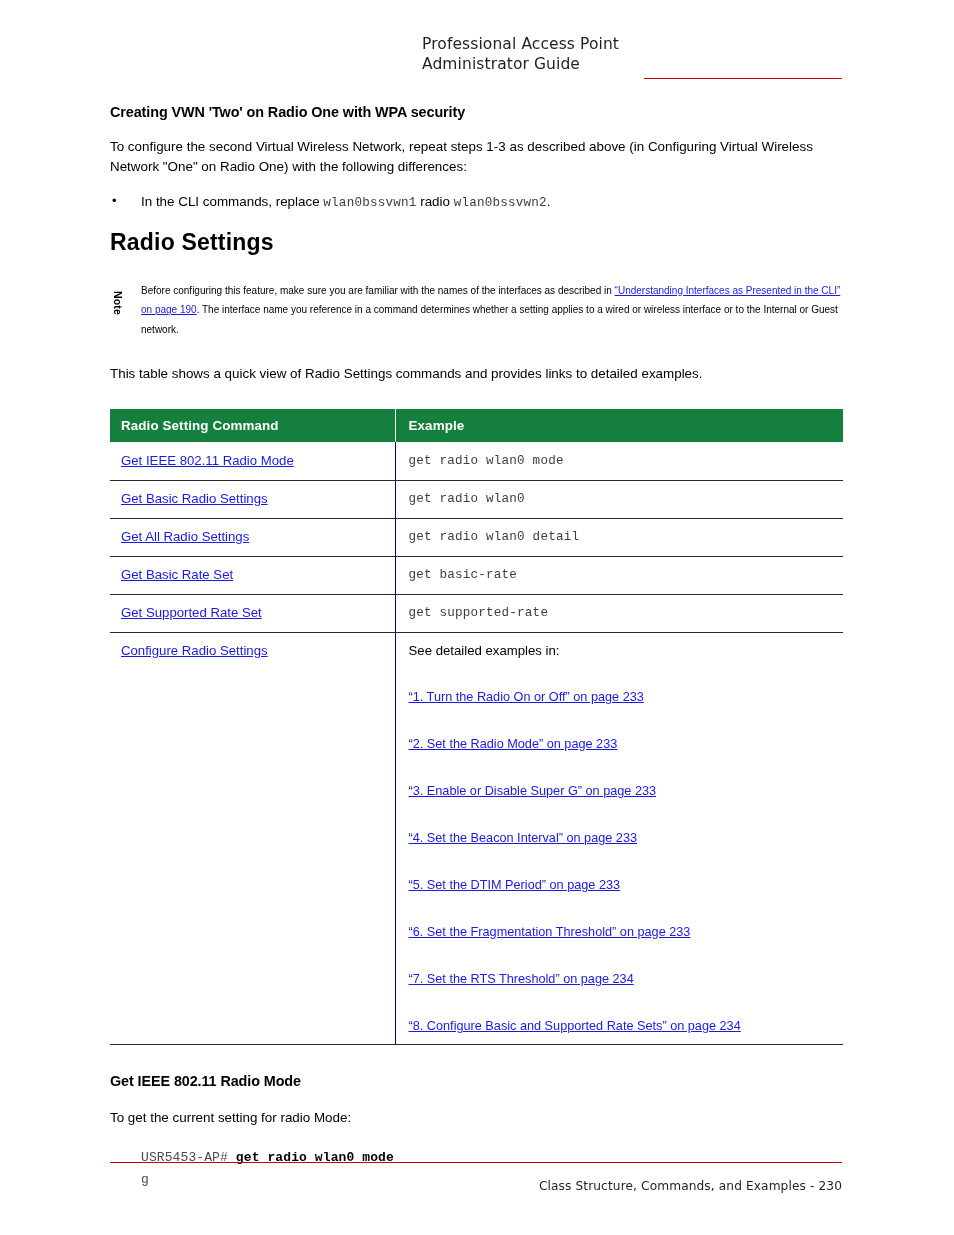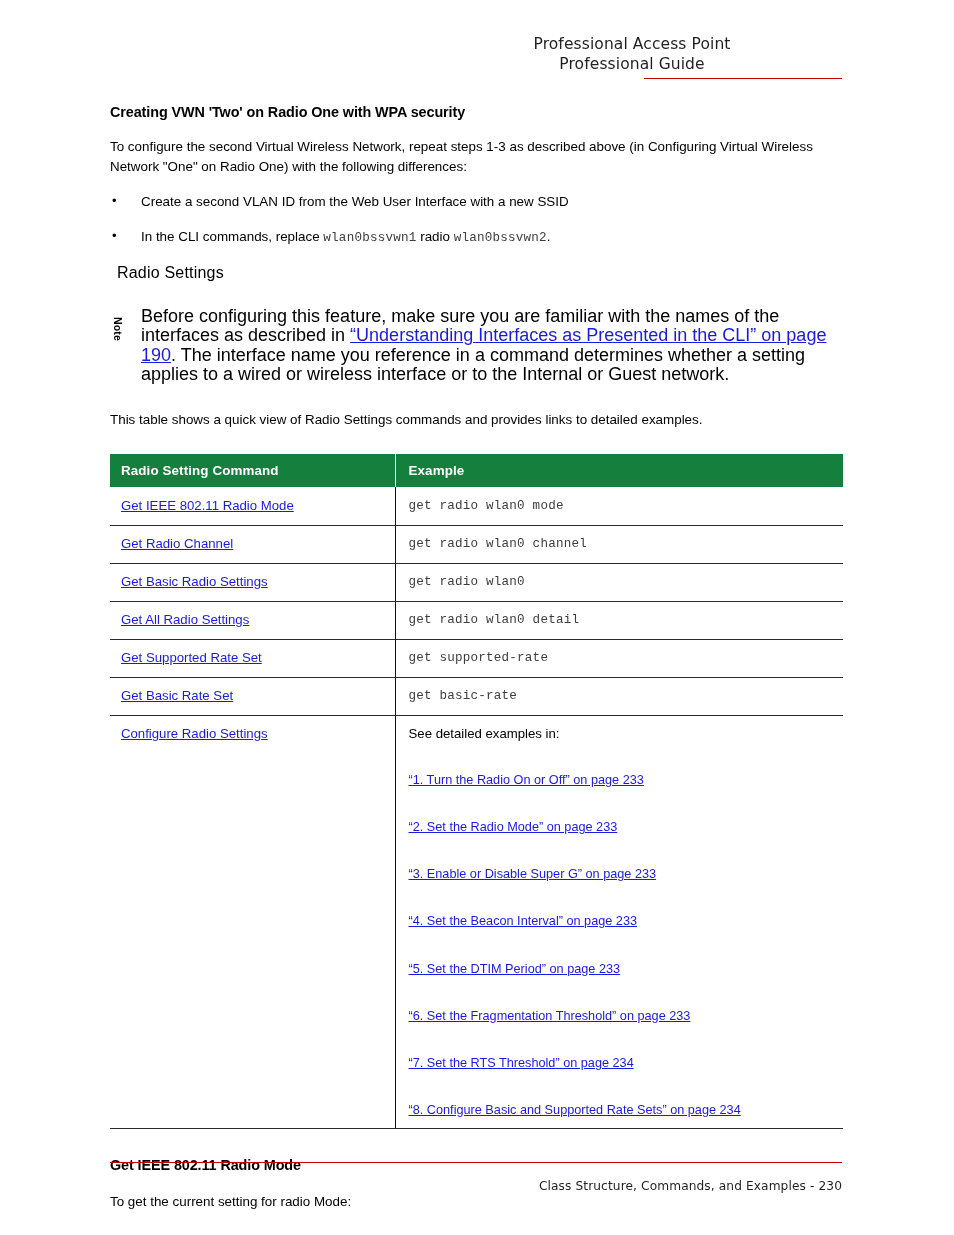--- a/index.html
+++ b/index.html
@@ -20,21 +20,21 @@
     position: absolute;
     inset: 0;
   }
 
   
   .doc-header {
     position: absolute;
     top: 34px;
     right: 112px;
     width: 420px;
-    text-align: center;
+    text-align: left;
   }
   .doc-header .hline {
     display: block;
     font-family: "DejaVu Sans", sans-serif;
     font-size: 15.5px;
     line-height: 20px;
     color: #231f20;
     letter-spacing: 0.1px;
   }
   .doc-header .hrule {
@@ -54,23 +54,23 @@
 
   h3.sub-head {
     font-size: 14.4px;
     font-weight: bold;
     margin: 0 0 17px 0;
     letter-spacing: -0.1px;
     color: #000;
   }
 
   h2.section-head {
-    font-size: 16px;
-    font-weight: normal;
-    margin: 7px;
+    font-size: 23px;
+    font-weight: bold;
+    margin: 0;
     letter-spacing: 0.2px;
     color: #000;
   }
 
   p.body {
     font-size: 13.4px;
     line-height: 19.5px;
     margin: 0;
     color: #000;
   }
@@ -123,21 +123,21 @@
     top: 50%;
     transform: translate(-50%, -50%) rotate(90deg);
     transform-origin: center center;
     font-size: 10.5px;
     font-weight: bold;
     letter-spacing: 0.2px;
     white-space: nowrap;
     color: #000;
   }
   .note-text {
-    font-size: 18px;
+    font-size: 10px;
     line-height: 19.4px;
     color: #000;
   }
 
   a.docLink,
   .docLink {
     color: #1a1ae0;
     text-decoration: underline;
     text-underline-offset: 1px;
   }
@@ -254,34 +254,31 @@
     letter-spacing: 0.1px;
   }
 </style>
 </head>
 <body>
 
 <div class="page">
 
   <div class="doc-header">
     <span class="hline">Professional Access Point</span>
-    <span class="hline">Professional Guide</span>
+    <span class="hline">Administrator Guide</span>
     <div class="hrule"></div>
   </div>
 
   <div class="content">
 
     <h3 class="sub-head">Creating VWN 'Two' on Radio One with WPA security</h3>
 
     <p class="body">To configure the second Virtual Wireless Network, repeat steps 1-3 as described above (in Configuring Virtual Wireless Network "One" on Radio One) with the following differences:</p>
 
     <ul class="bullets">
-      <li>
-        <span>Create a second VLAN ID from the Web User Interface with a new SSID</span>
-      </li>
       <li>
         <span>In the CLI commands, replace </span><code class="mono">wlan0bssvwn1</code><span> radio </span><code class="mono">wlan0bssvwn2</code><span>.</span>
       </li>
     </ul>
 
     <h2 class="section-head">Radio Settings</h2>
 
     <div class="note-block">
       <div class="note-tab">
         <span>Note</span>
@@ -303,47 +300,41 @@
         </tr>
       </thead>
       <tbody>
         <tr>
           <td><a class="docLink" href="#">Get IEEE 802.11 Radio Mode</a></td>
           <td class="ex">
             <span class="mono-line">get radio wlan0 mode</span>
           </td>
         </tr>
         <tr>
-          <td><a class="docLink" href="#">Get Radio Channel</a></td>
-          <td class="ex">
-            <span class="mono-line">get radio wlan0 channel</span>
-          </td>
-        </tr>
-        <tr>
           <td><a class="docLink" href="#">Get Basic Radio Settings</a></td>
           <td class="ex">
             <span class="mono-line">get radio wlan0</span>
           </td>
         </tr>
         <tr>
           <td><a class="docLink" href="#">Get All Radio Settings</a></td>
           <td class="ex">
             <span class="mono-line">get radio wlan0 detail</span>
           </td>
         </tr>
         <tr>
+          <td><a class="docLink" href="#">Get Basic Rate Set</a></td>
+          <td class="ex">
+            <span class="mono-line">get basic-rate</span>
+          </td>
+        </tr>
+        <tr>
           <td><a class="docLink" href="#">Get Supported Rate Set</a></td>
           <td class="ex">
             <span class="mono-line">get supported-rate</span>
-          </td>
-        </tr>
-        <tr>
-          <td><a class="docLink" href="#">Get Basic Rate Set</a></td>
-          <td class="ex">
-            <span class="mono-line">get basic-rate</span>
           </td>
         </tr>
         <tr>
           <td class="tall-cell"><a class="docLink" href="#">Configure Radio Settings</a></td>
           <td class="ex tall-cell">
             <span class="lead">See detailed examples in:</span>
             <span class="ex-links">
               <a href="#">“1. Turn the Radio On or Off” on page 233</a>
               <a href="#">“2. Set the Radio Mode” on page 233</a>
               <a href="#">“3. Enable or Disable Super G” on page 233</a>

